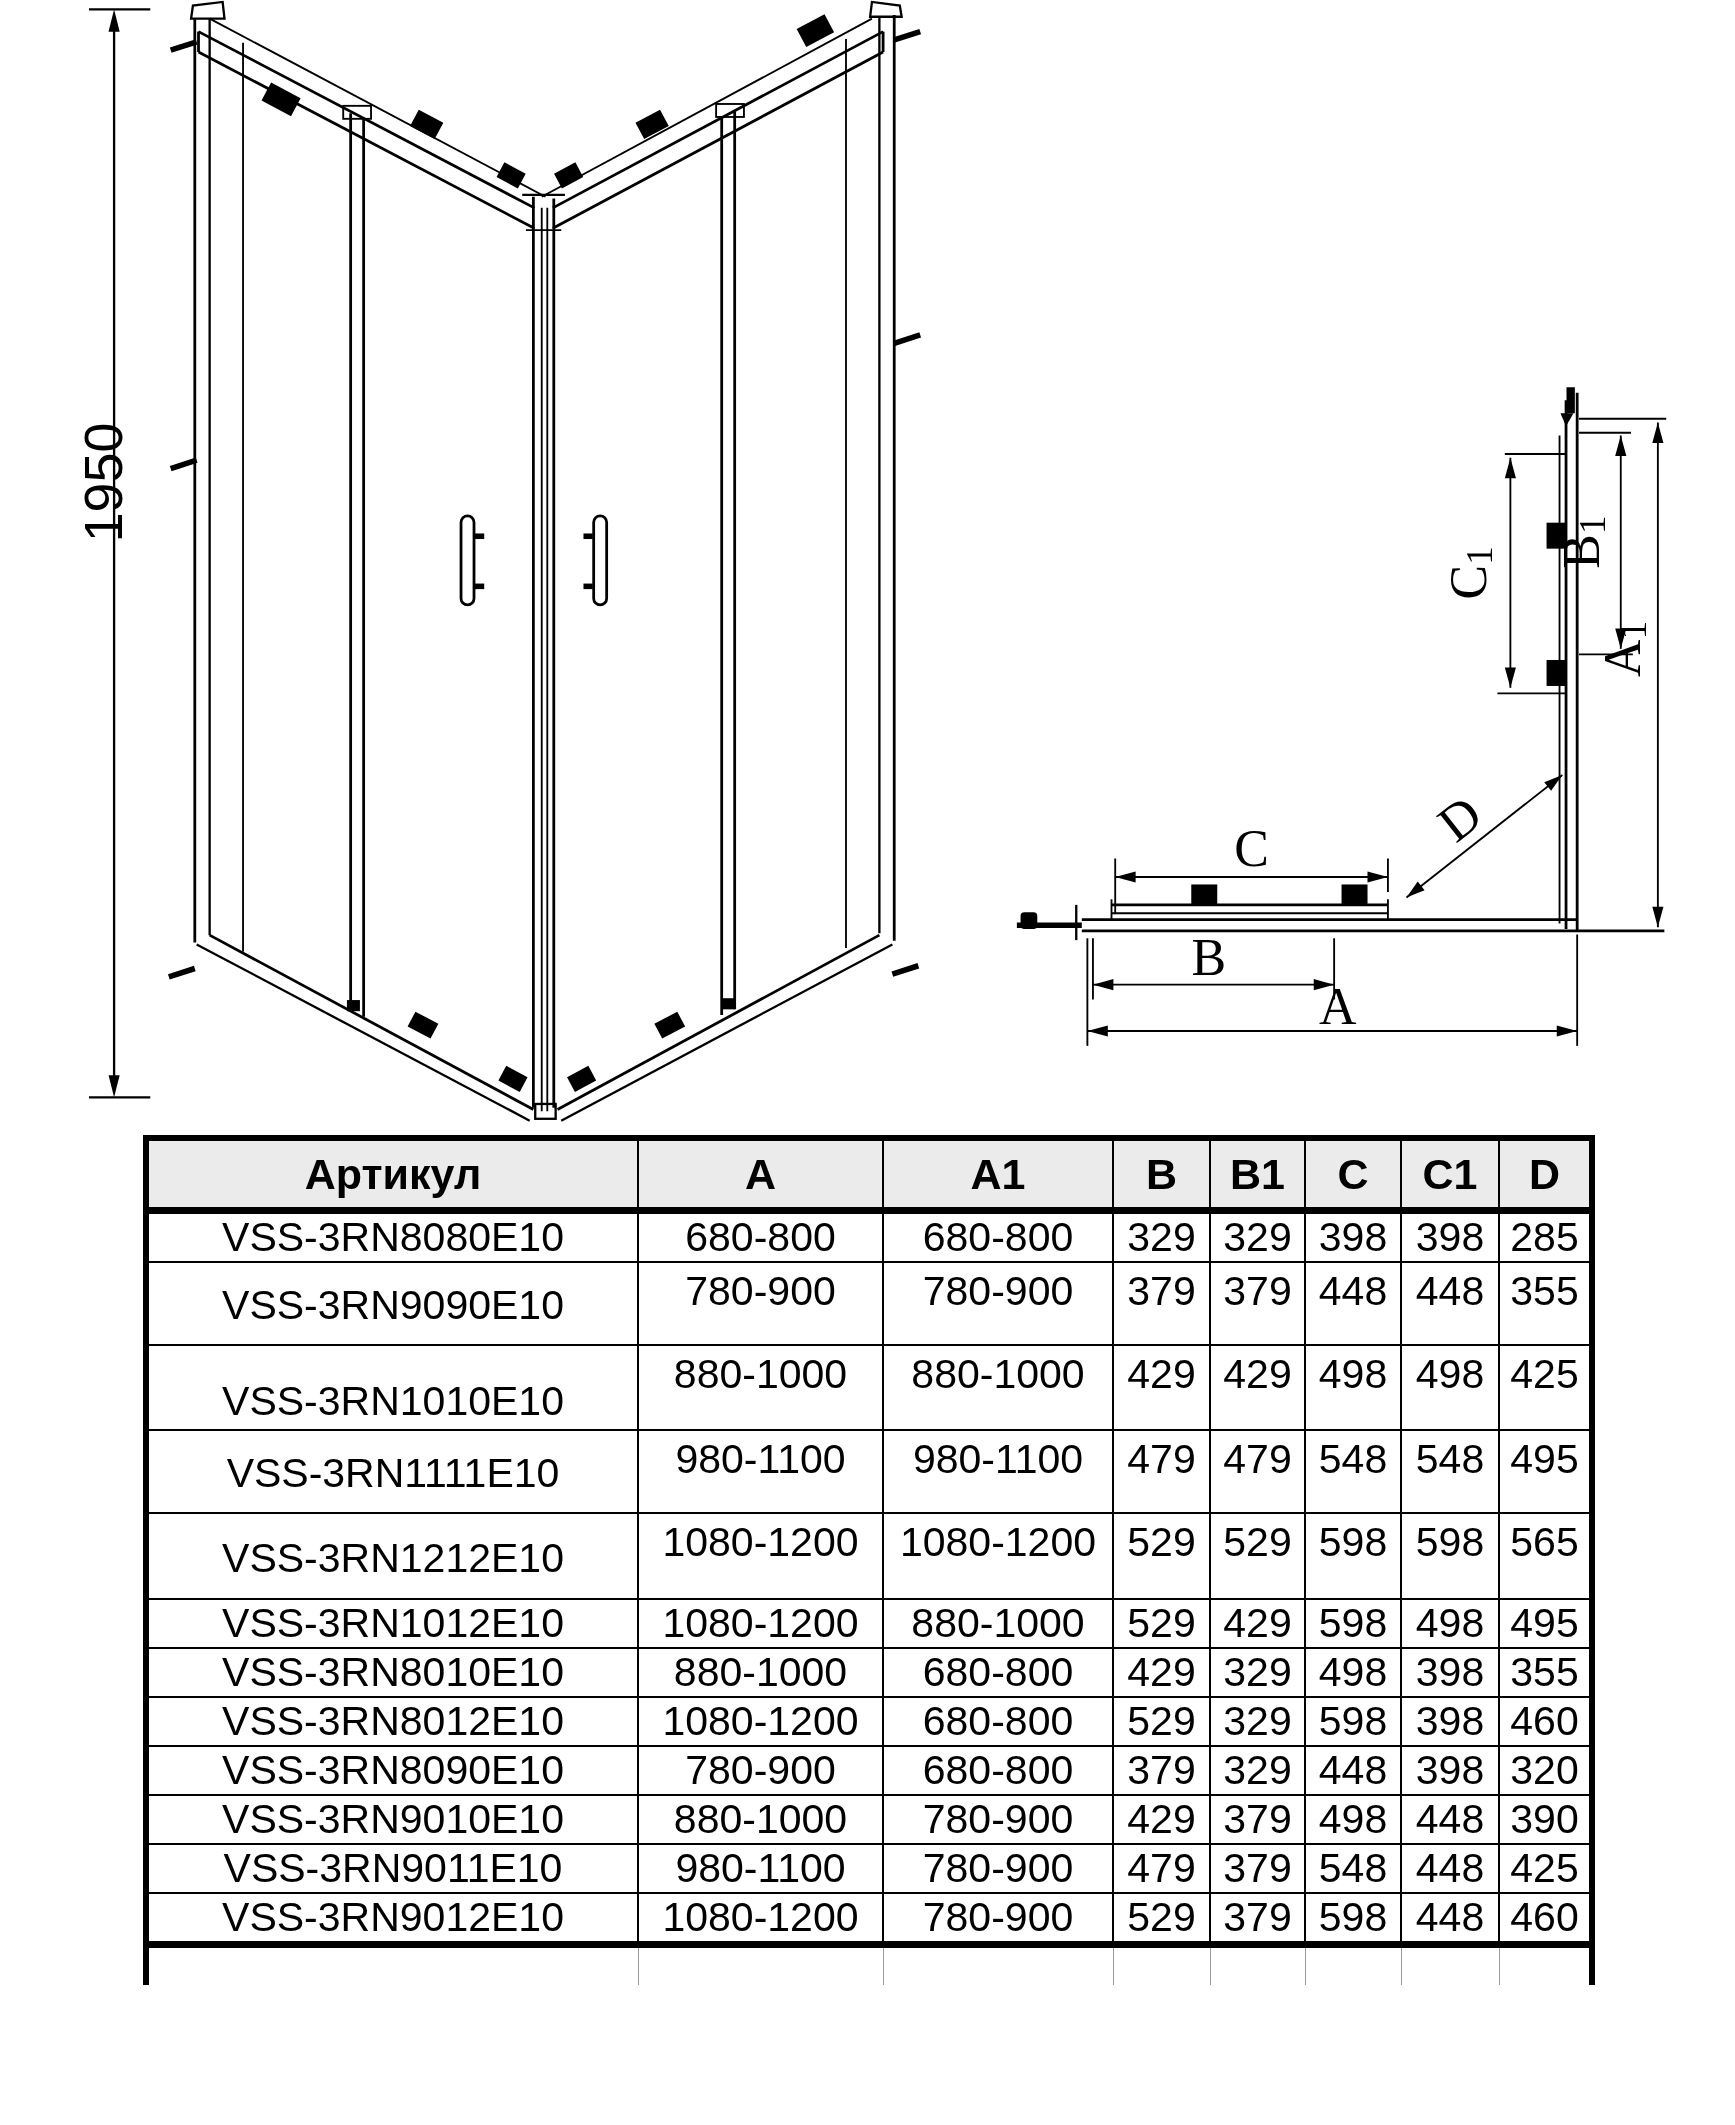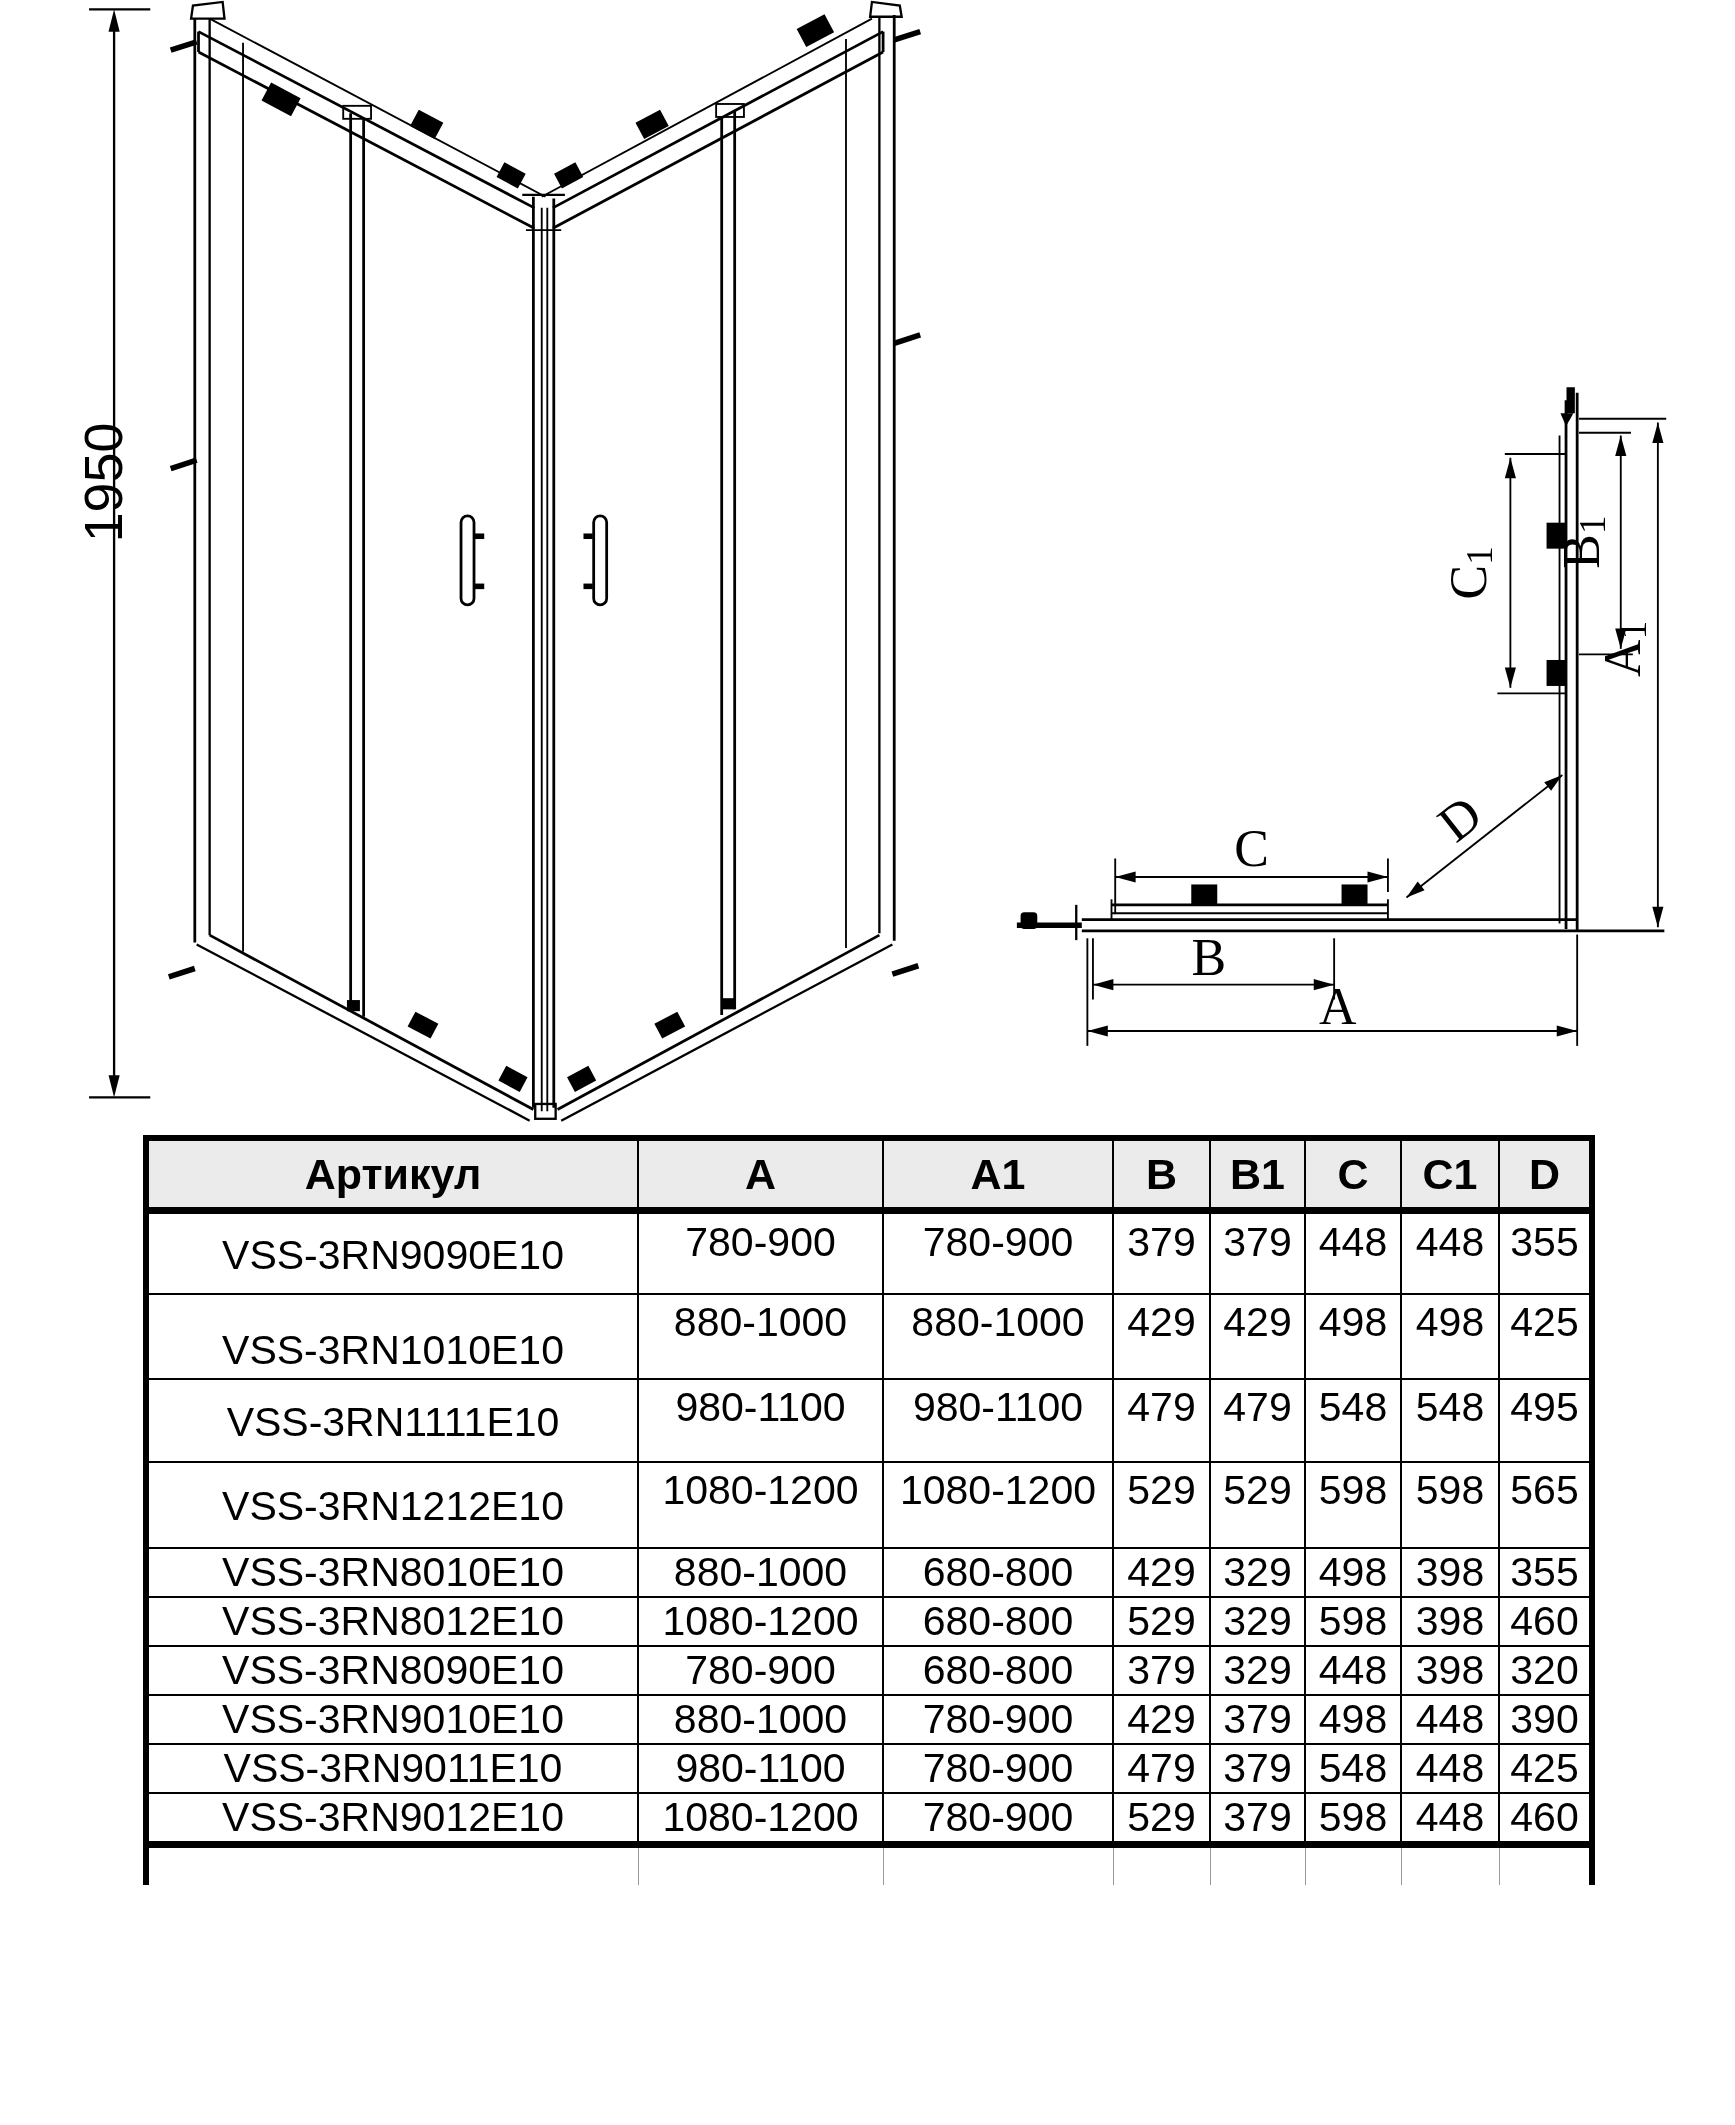--- a/index.html
+++ b/index.html
@@ -234,20 +234,30 @@
         <th>A</th>
         <th>A1</th>
         <th>B</th>
         <th>B1</th>
         <th>C</th>
         <th>C1</th>
         <th>D</th>
       </tr>
     </thead>
     <tbody>
+      <tr style="height:48px">
+        <td>VSS-3RN8080E10</td>
+        <td>680-800</td>
+          <td>680-800</td>
+        <td>329</td>
+          <td>329</td>
+        <td>398</td>
+          <td>398</td>
+        <td>285</td>
+      </tr>
       <tr class="tall" style="height:83px">
         <td class="art-mid">VSS-3RN9090E10</td>
         <td>780-900</td>
           <td>780-900</td>
         <td>379</td>
           <td>379</td>
         <td>448</td>
           <td>448</td>
         <td>355</td>
       </tr>
@@ -275,20 +285,30 @@
         <td class="art-mid">VSS-3RN1212E10</td>
         <td>1080-1200</td>
           <td>1080-1200</td>
         <td>529</td>
           <td>529</td>
         <td>598</td>
           <td>598</td>
         <td>565</td>
       </tr>
       <tr style="height:45px">
+        <td>VSS-3RN1012E10</td>
+        <td>1080-1200</td>
+          <td>880-1000</td>
+        <td>529</td>
+          <td>429</td>
+        <td>598</td>
+          <td>498</td>
+        <td>495</td>
+      </tr>
+      <tr style="height:45px">
         <td>VSS-3RN8010E10</td>
         <td>880-1000</td>
           <td>680-800</td>
         <td>429</td>
           <td>329</td>
         <td>498</td>
           <td>398</td>
         <td>355</td>
       </tr>
       <tr style="height:47px">

